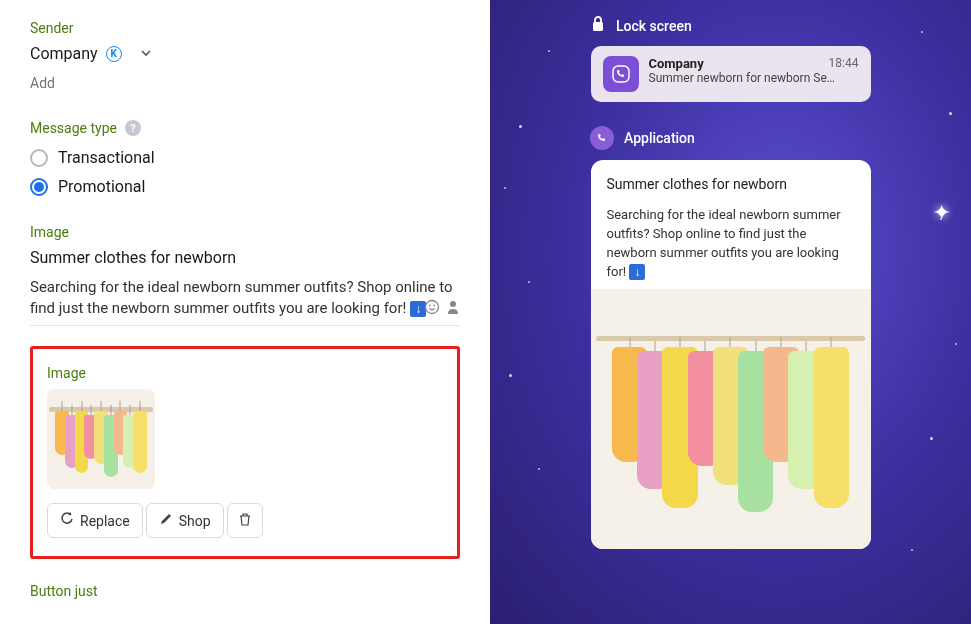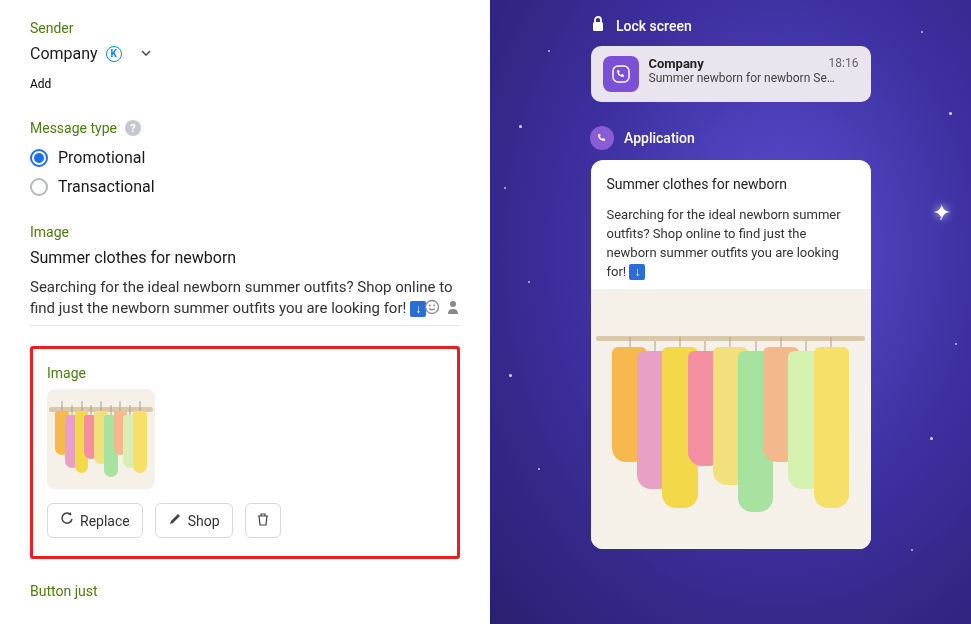--- a/index.html
+++ b/index.html
@@ -5,38 +5,38 @@
     * { margin: 0; padding: 0; box-sizing: border-box; font-family: -apple-system, BlinkMacSystemFont, "Segoe UI", Roboto, sans-serif; }
     body { display: flex; width: 971px; height: 624px; overflow: hidden; background: #fff; }
     .left { width: 490px; padding: 20px 30px; overflow-y: auto; }
     .right { flex: 1; background: radial-gradient(ellipse at 60% 40%, #5b4fd1 0%, #3d2f9f 50%, #2a1f70 100%); position: relative; padding: 15px 30px; overflow: hidden; }
 
     .section-label { color: #4d7c0f; font-size: 14px; margin-bottom: 8px; display: block; }
     .sender-row { display: flex; align-items: center; gap: 8px; margin-bottom: 10px; }
     .sender-name { font-size: 16px; color: #1a1a1a; }
     .k-badge { width: 16px; height: 16px; border: 1.5px solid #0b84ff; border-radius: 50%; display: inline-flex; align-items: center; justify-content: center; font-size: 10px; color: #0b84ff; font-weight: bold; }
     .chev { color: #666; margin-left: 10px; }
-    .add-link { color: #000000; font-size: 12px; }
+    .add-link { color: #737373; font-size: 14px; }
     .mt-group { margin-top: 28px; }
     .mt-label-row { display: flex; align-items: flex-start; gap: 8px; margin-bottom: 12px; }
     .help-circle { width: 16px; height: 16px; border-radius: 50%; background: #c5c8ce; color: #fff; font-size: 11px; display: inline-flex; align-items: center; justify-content: center; font-weight: bold; }
     .radio-row { display: flex; align-items: center; gap: 10px; margin-bottom: 10px; }
     .radio { width: 18px; height: 18px; border-radius: 50%; border: 2px solid #b5b8be; position: relative; }
     .radio.checked { border-color: #1d6ff0; }
     .radio.checked::after { content: ""; position: absolute; top: 2px; left: 2px; width: 10px; height: 10px; background: #1d6ff0; border-radius: 50%; }
     .radio-label { font-size: 16px; color: #1a1a1a; }
 
     .text-block { margin-top: 28px; }
     .text-title { font-size: 16px; color: #1a1a1a; margin-bottom: 10px; }
     .text-body { font-size: 15px; color: #333; line-height: 1.4; position: relative; padding-bottom: 6px; border-bottom: 1px solid #e3e5e9; }
     .emoji-box { display: inline-block; background: #2b6cd8; color: #fff; font-size: 12px; width: 16px; height: 16px; text-align: center; line-height: 16px; border-radius: 2px; vertical-align: middle; }
     .text-tools { position: absolute; right: 0; bottom: 4px; display: flex; gap: 6px; color: #888; }
     .image-section { margin-top: 20px; border: 3px solid #e91f1f; border-radius: 3px; padding: 16px 14px 18px; }
     .thumb { width: 108px; height: 100px; border-radius: 8px; margin-top: 8px; margin-bottom: 14px; overflow: hidden; position: relative; background: #f5f0e8; }
-    .btn-row { display: flex; gap: 12px; }
+    .btn-row { display: flex; gap: 3px; }
     .tbtn { border: 1px solid #d6d9de; background: #fff; border-radius: 6px; padding: 8px 12px; display: flex; align-items: center; gap: 6px; font-size: 14px; color: #333; cursor: pointer; }
     .tbtn.icon-only { padding: 8px 10px; }
     .btn-name-sec { margin-top: 24px; }
 
     
     .star { position: absolute; background: #fff; border-radius: 50%; opacity: .7; }
     .star.s1 { width: 2px; height: 2px; }
     .star.s2 { width: 3px; height: 3px; opacity: .8; }
 
     .lock-row { display: flex; align-items: center; gap: 10px; color: #fff; font-size: 14px; font-weight: 500; margin-bottom: 10px; padding-left: 70px; }
@@ -81,26 +81,26 @@
     </span>
   </div>
   <a class="add-link">Add</a>
 
   <div class="mt-group">
     <div class="mt-label-row">
       <span class="section-label" style="margin:0">Message type</span>
       <span class="help-circle">?</span>
     </div>
     <div class="radio-row">
+      <span class="radio"></span>
+      <span class="radio-label">Transactional</span>
+    </div>
+    <div class="radio-row">
       <span class="radio checked"></span>
       <span class="radio-label">Promotional</span>
-    </div>
-    <div class="radio-row">
-      <span class="radio"></span>
-      <span class="radio-label">Transactional</span>
     </div>
   </div>
 
   <div class="text-block">
     <span class="section-label">Image</span>
     <div class="text-title">Summer clothes for newborn</div>
     <div class="text-body">
       <span>Searching for the ideal newborn summer outfits? Shop online to find just the newborn summer outfits you are looking for!</span>
       <span class="emoji-box">↓</span>
       <span class="text-tools">
@@ -187,21 +187,21 @@
   <div class="notif-card">
     <div class="notif-icon">
       <svg width="22" height="22" viewBox="0 0 22 22">
           <rect x="3" y="3" width="16" height="16" rx="5" fill="none" stroke="#fff" stroke-width="1.5"></rect>
           <path d="M8 7 Q7 7 7 8 Q7 13 13 14 Q14 14 14 13 L14 12 L12 11 L11 12 Q9 11 9 9 L10 8 Z" fill="#fff"></path>
         </svg>
     </div>
     <div class="notif-body">
       <div class="notif-top">
         <span class="notif-title">Company</span>
-        <span class="notif-time">18:16</span>
+        <span class="notif-time">18:44</span>
       </div>
       <div class="notif-text">Summer newborn for newborn Se…</div>
     </div>
   </div>
 
   <div class="app-row">
     <span class="app-icon-c">
       <svg width="14" height="14" viewBox="0 0 14 14">
           <path d="M4 3 Q3 3 3 4 Q3 9 9 10 Q10 10 10 9 L10 8 L8 7 L7 8 Q5 7 5 5 L6 4 Z" fill="#fff"></path>
         </svg>

